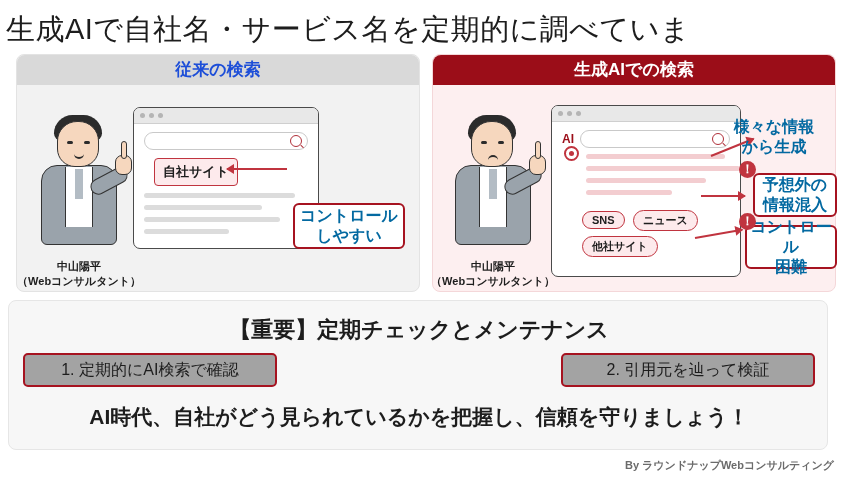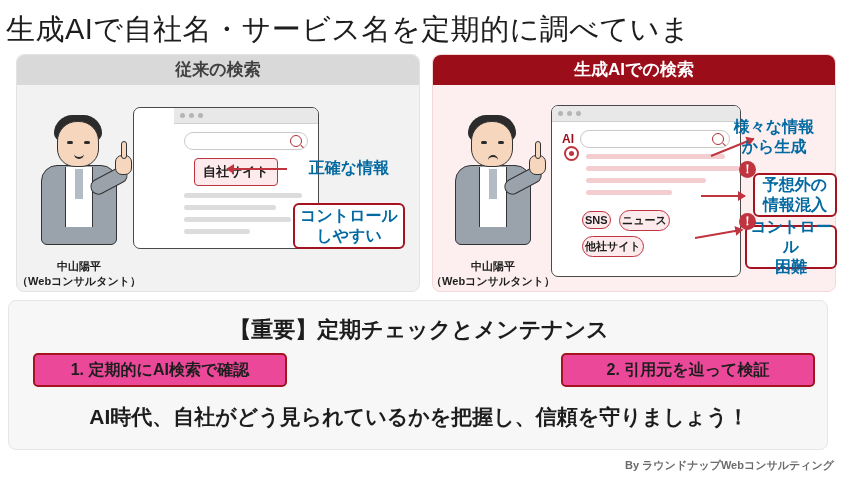--- a/index.html
+++ b/index.html
@@ -57,21 +57,21 @@
   .panel-head {
     height: 30px;
     line-height: 30px;
     text-align: center;
     font-size: 17px;
     font-weight: bold;
     border-radius: 8px 8px 0 0;
   }
   .panel-head-left {
     background: #d9d9d9;
-    color: #404040;
+    color: #1d4ed8;
   }
   .panel-head-right {
     background: #9b0d18;
     color: #ffffff;
   }
 
   
   .person {
     position: absolute;
     width: 104px;
@@ -309,21 +309,21 @@
   }
 
   .chips {
     position: absolute;
     left: 30px;
     top: 104px;
     width: 150px;
   }
   .chip {
     display: inline-block;
-    padding: 2px 2px;
+    padding: 2px 9px;
     margin: 0 4px 5px 0;
     font-size: 11px;
     font-weight: bold;
     background: #fdeaec;
     border: 1.3px solid #c0343f;
     border-radius: 11px;
     color: #1d1d1d;
   }
 
   
@@ -409,29 +409,28 @@
     top: 52px;
     width: 792px;
     display: flex;
     justify-content: space-between;
   }
   .step {
     width: 254px;
     height: 34px;
     border: 2px solid #a61320;
     border-radius: 5px;
-    background: #ec4899;
+    background: #a3a3a3;
     font-size: 16px;
-    font-weight: bold;
+    font-weight: normal;
     color: #1d1d1d;
     display: flex;
     align-items: center;
     justify-content: center;
     box-sizing: border-box;
-    margin-left: 10px;
   }
   .bottom-message {
     position: absolute;
     left: 0;
     top: 102px;
     width: 820px;
     text-align: center;
     font-size: 21px;
     font-weight: bold;
     color: #1d1d1d;
@@ -466,21 +465,21 @@
       <div class="head"></div>
       <div class="eye eye-l"></div>
       <div class="eye eye-r"></div>
       <div class="mouth"></div>
     </div>
     <div class="person-caption" style="left:-3px; top:204px;">
       <div>中山陽平</div>
       <div>（Webコンサルタント）</div>
     </div>
 
-    <div class="browser" style="left:116px; top:52px; width:186px; height:142px;padding-left:40px;">
+    <div class="browser" style="left:116px; top:52px; width:186px; height:142px;">
       <div class="bar">
         <span class="dot"></span>
         <span class="dot"></span>
         <span class="dot"></span>
       </div>
       <div class="search-row">
         <div class="search-pill">
           <span class="search-glass"></span>
         </div>
       </div>
@@ -488,23 +487,20 @@
         <span class="result-box">自社サイト</span>
       </div>
       <div class="line w90"></div>
       <div class="line w70"></div>
       <div class="line w80"></div>
       <div class="line w50"></div>
     </div>
 
     <div class="arrow" style="left:210px; top:113px; width:60px;"></div>
 
-    <div class="callout plain" style="left:276px; top:100px; width:112px; height:26px;">
-      <span>正確な情報</span>
-    </div>
     <div class="callout" style="left:276px; top:148px; width:112px; height:46px; white-space:pre-line;">
       <span>コントロール
 しやすい</span>
     </div>
   </div>
 
   <div class="panel panel-right">
     <div class="panel-head panel-head-right">生成AIでの検索</div>
 
     <div class="person" style="left:8px; top:56px;">

